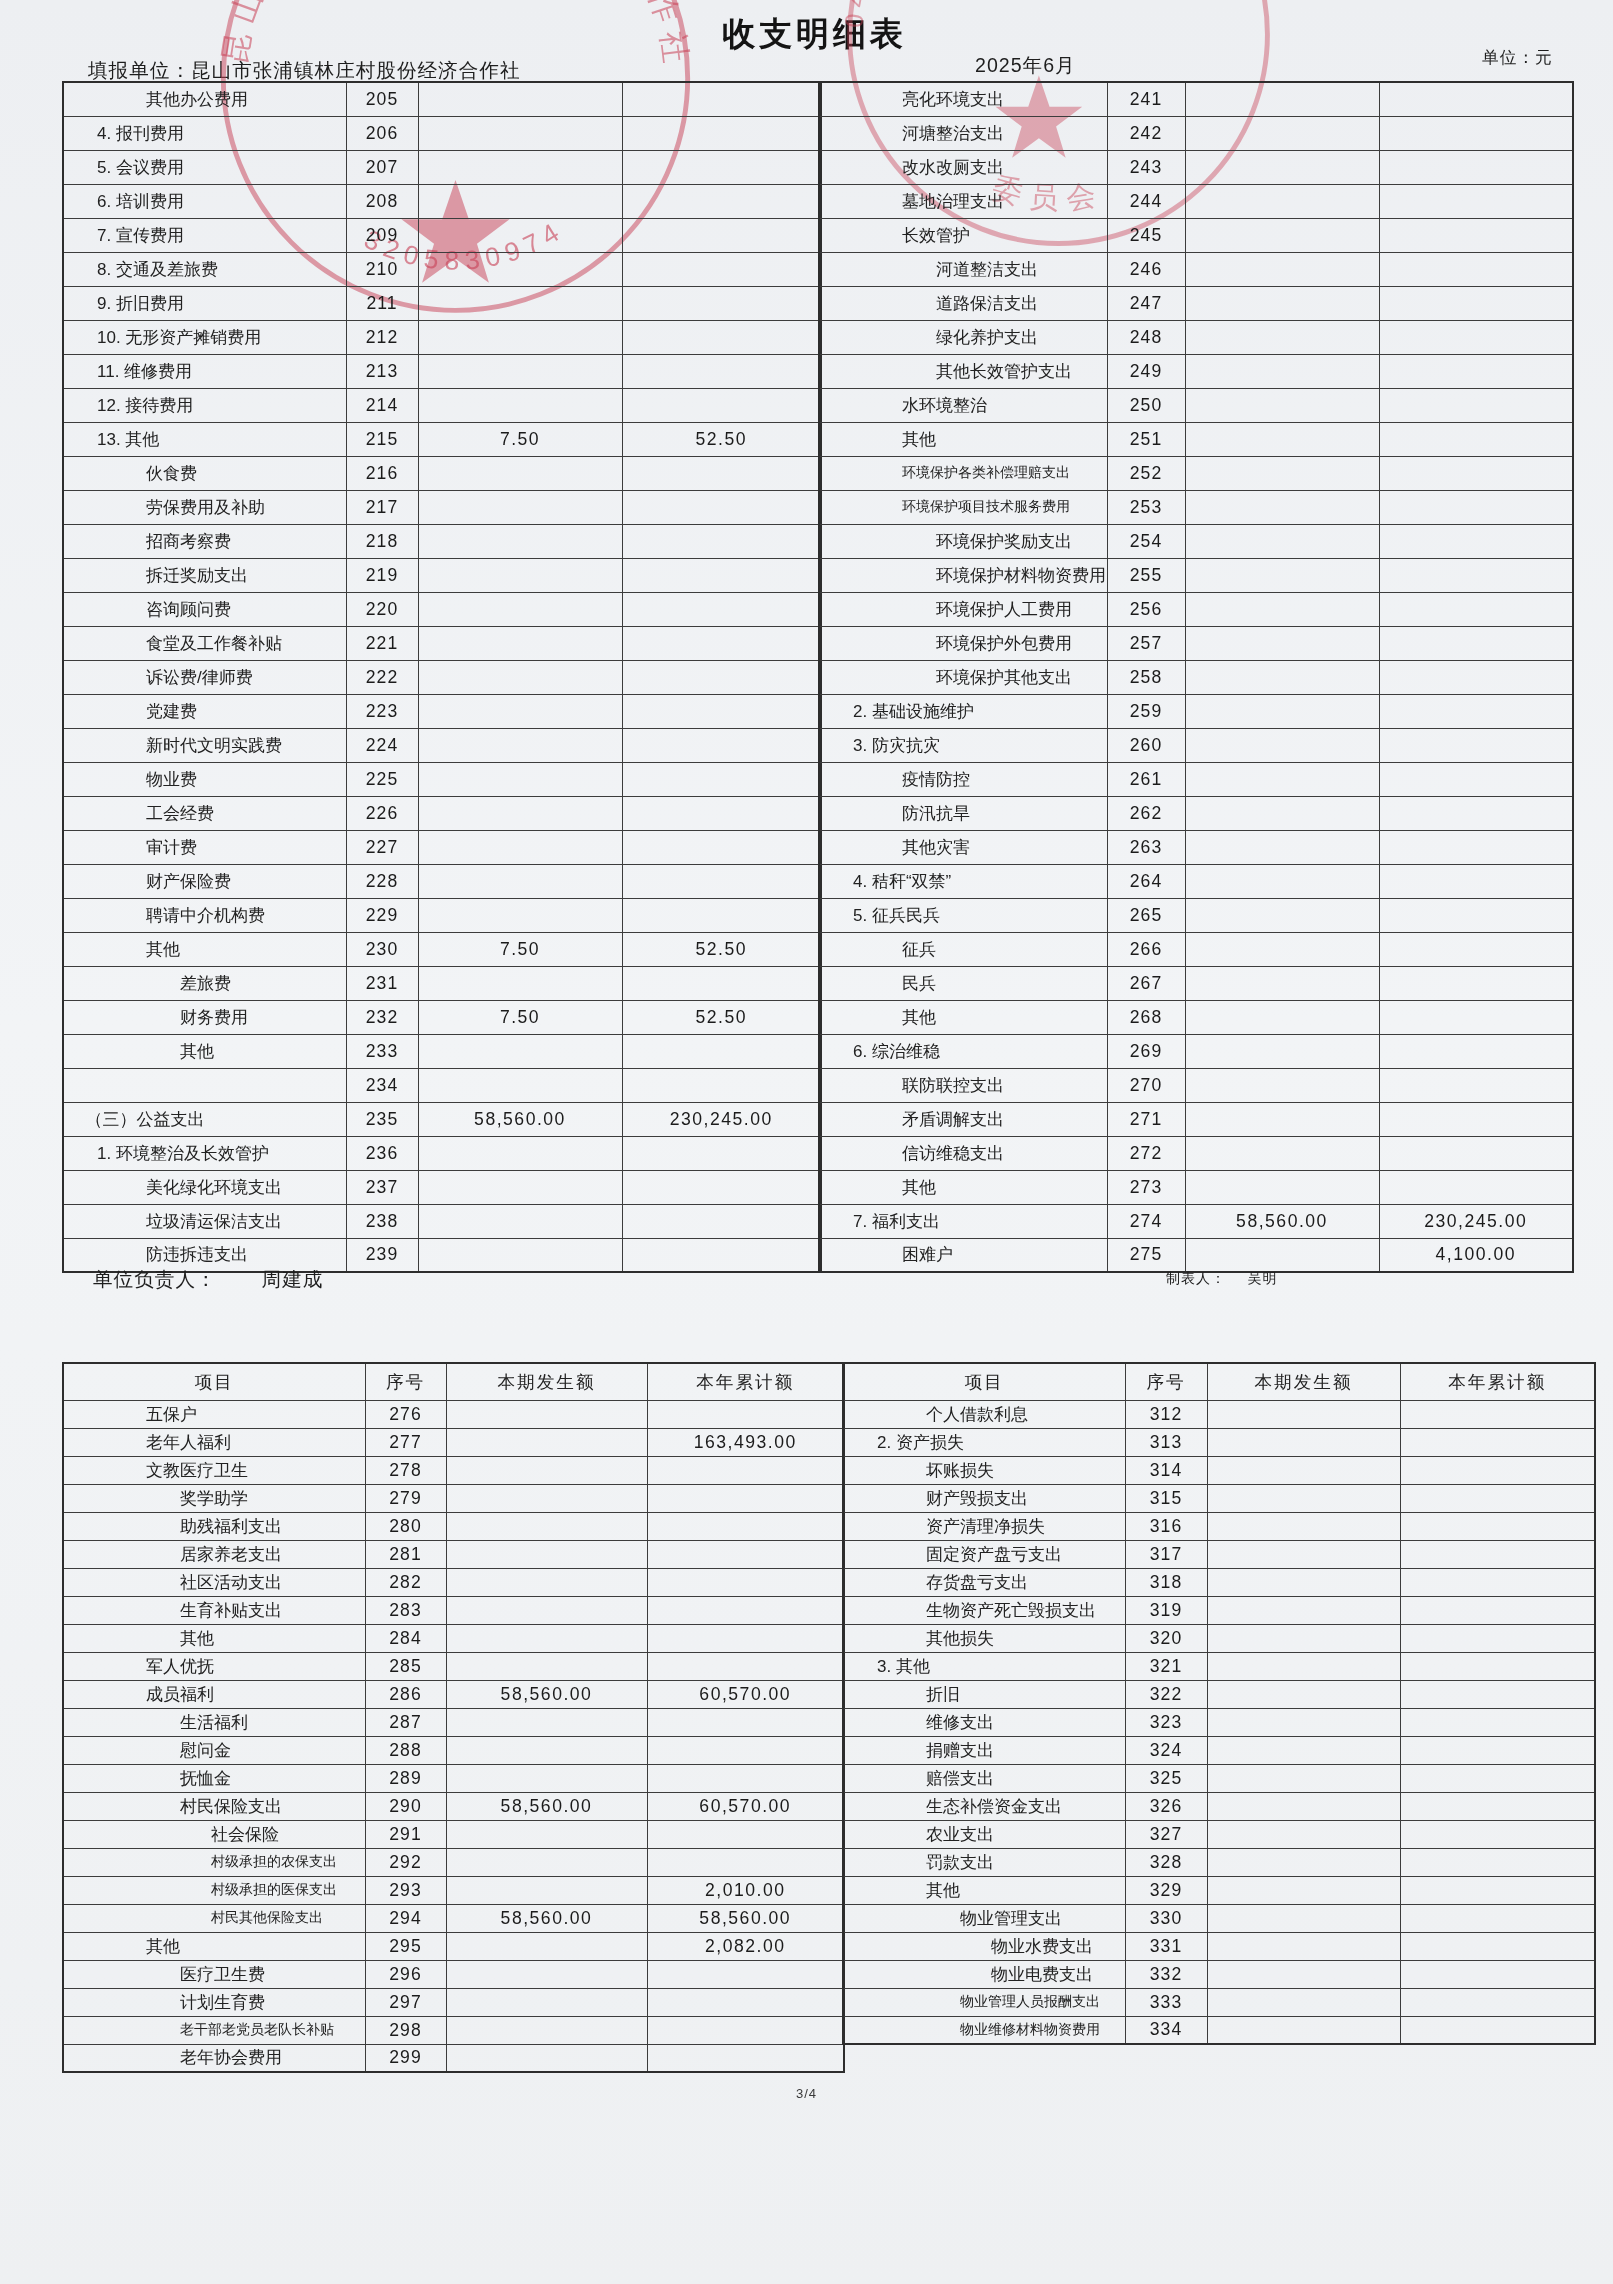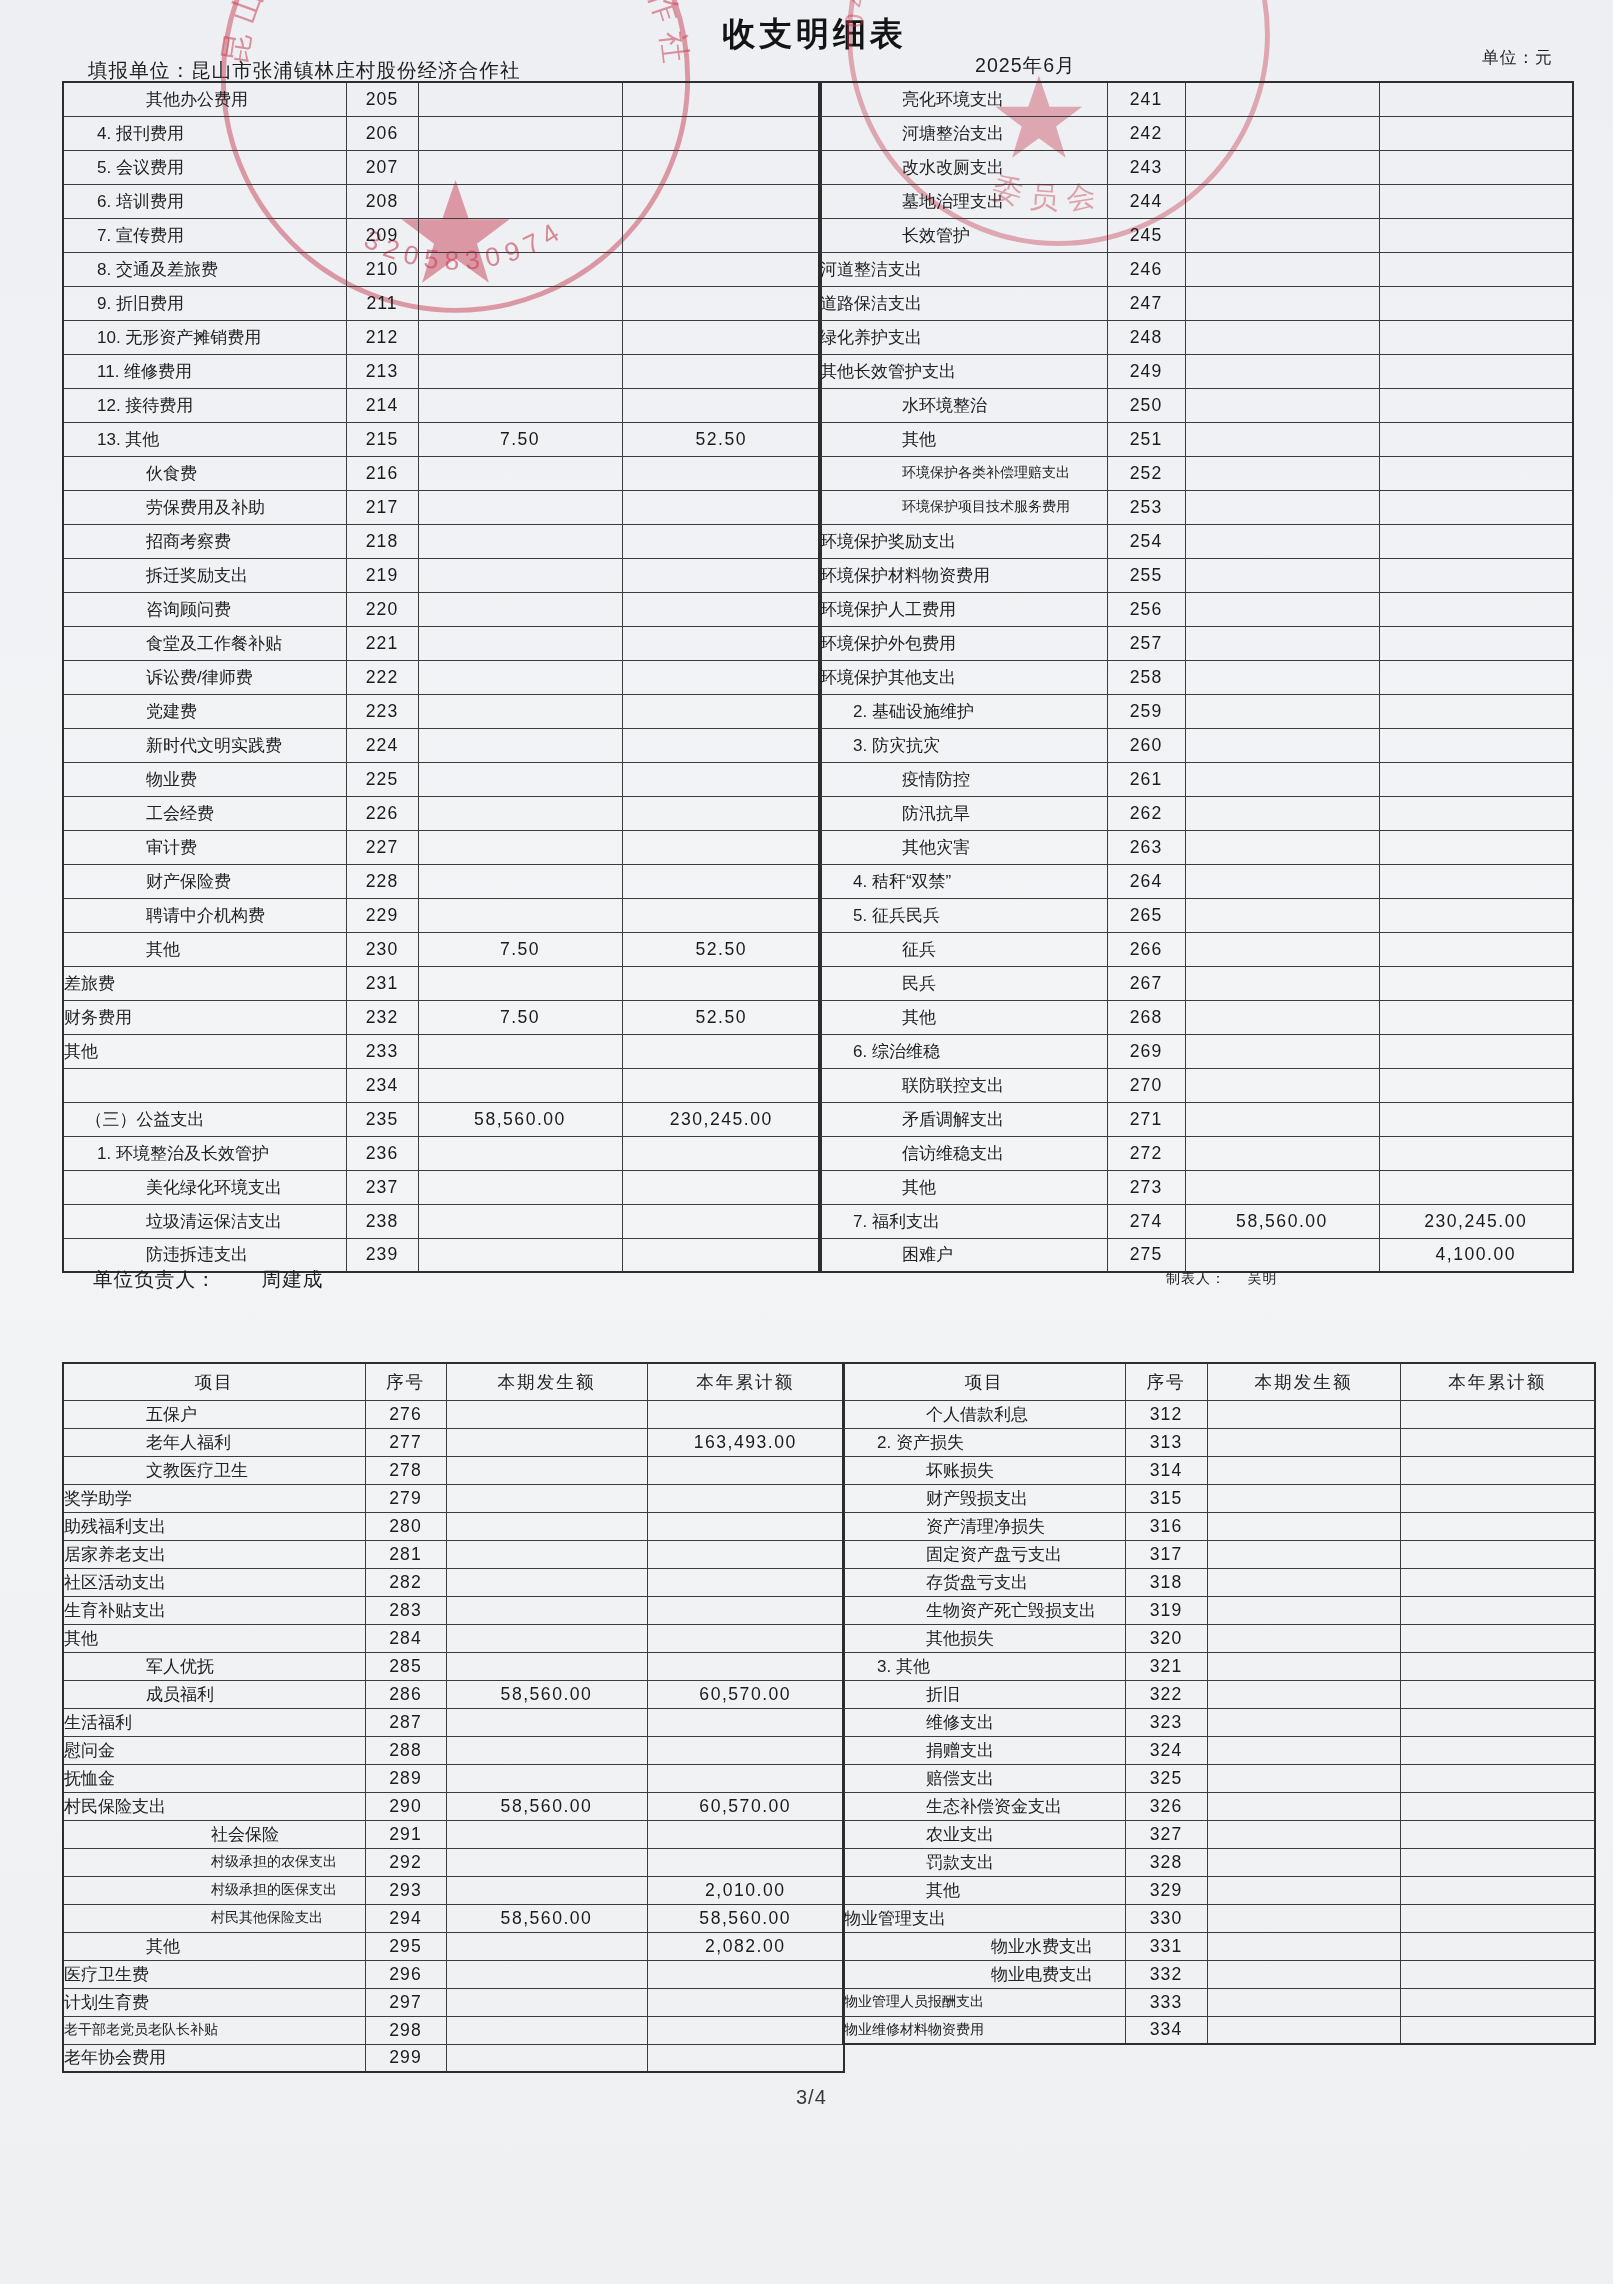--- a/index.html
+++ b/index.html
@@ -26,29 +26,29 @@
   .t1 tbody tr{height:34px;}
   .t2 thead tr{height:37px;}
   .t2 tbody tr{height:28px;}
   th{font-size:17.6px;font-weight:400;text-align:center;letter-spacing:2px;color:#222;}
   .c-item{text-align:left;font-size:17px;color:#222;}
   .c-no{text-align:center;font-size:17.6px;letter-spacing:1px;color:#1b1b1b;}
   .c-amt{text-align:center;font-size:17.6px;letter-spacing:1.5px;color:#1b1b1b;}
   .ind0{padding-left:21.6px;}
   .ind1{padding-left:33px;}
   .ind2{padding-left:82px;}
-  .ind3{margin-left:47px;}
+  .ind3{padding-left:116px;margin-left:47px;}
   .ind4{padding-left:147px;}
   .sm{font-size:14px;letter-spacing:0;}
 
   .sig-manager{position:absolute;left:93px;top:1266px;font-size:19.6px;letter-spacing:1px;}
   .sig-manager .name{margin-left:45px;}
   .sig-preparer{position:absolute;left:1166px;top:1270px;font-size:14px;letter-spacing:1px;}
   .sig-preparer .name{margin-left:21.6px;}
-  .page-number{position:absolute;left:796px;top:2086px;font-size:20px;color:#3a3a3a;letter-spacing:1px;}
+  .page-number{position:absolute;left:796px;top:2086px;font-size:13px;color:#3a3a3a;letter-spacing:1px;}
 
   .stamp{position:absolute;pointer-events:none;}
   .stamp text{font-family:"Liberation Sans","DejaVu Sans",sans-serif;}
 </style>
 </head>
 <body>
 
 <div class="page">
 
   <div class="report-title">收支明细表</div>

